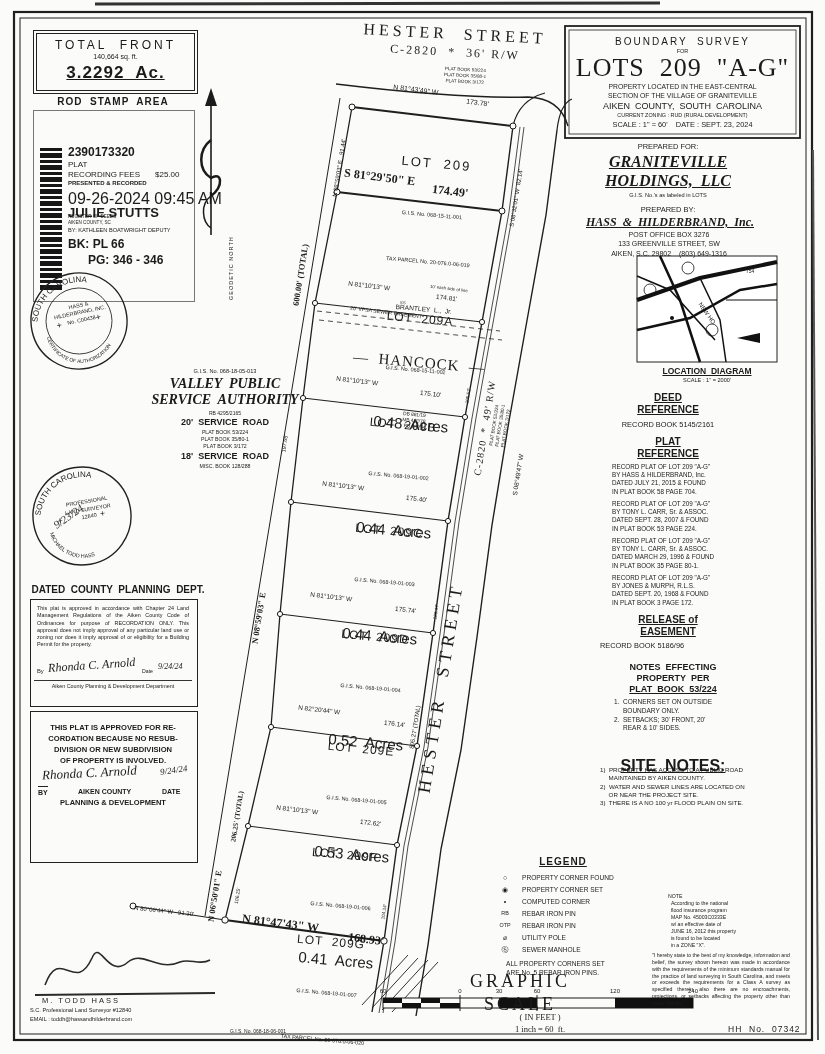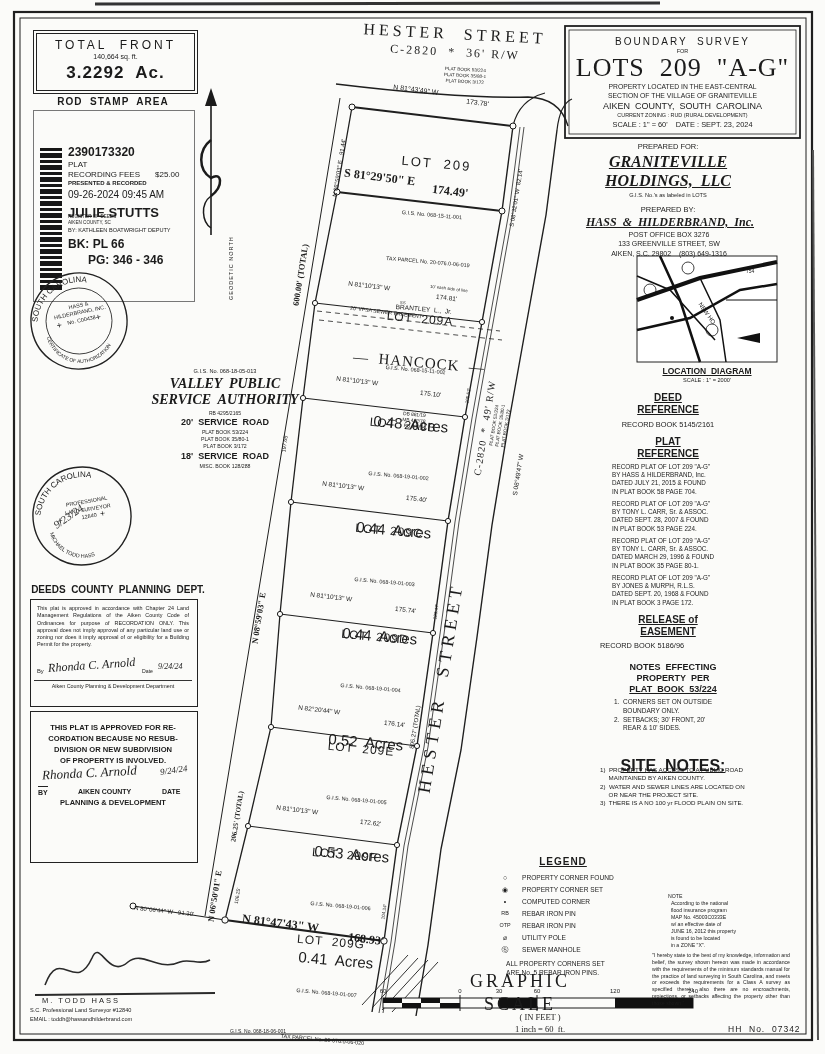--- a/index.html
+++ b/index.html
@@ -132,31 +132,31 @@
     <path d="M45,985 C60,945 75,995 92,958 C100,938 108,980 128,962 C143,950 158,972 180,962 C190,958 200,966 210,960" stroke-width="1.6"></path>
     <line x1="35" y1="995" x2="215" y2="993" stroke-width="2"></line>
   </g>
 </svg>
 
 <div class="box" style="left:33px;top:30px;width:163px;height:62px;">
   <div class="inbox"></div>
 </div>
 <div class="t c" style="left:43px;top:38px;width:145px;font-size:12px;letter-spacing:3px;">TOTAL  FRONT</div>
 <div class="t c" style="left:43px;top:53px;width:145px;font-size:7px;">140,664 sq. ft.</div>
-<div class="t c b" style="left:43px;top:62px;width:145px;font-size:17px;letter-spacing:1px;">3.2292  Ac.</div>
+<div class="t c b" style="left:43px;top:62px;width:145px;font-size:17px;letter-spacing:1px;text-decoration:underline;">3.2292  Ac.</div>
 
 <div class="t c b" style="left:38px;top:96px;width:150px;font-size:10px;letter-spacing:1px;">ROD  STAMP  AREA</div>
 <div class="box" style="left:33px;top:110px;width:160px;height:190px;border-color:#777;border-width:1px;"></div>
 <div class="barcode" style="left:40px;top:148px;width:22px;height:142px;"></div>
 <div class="t b" style="left:68px;top:145px;font-size:12px;">2390173320</div>
 <div class="t" style="left:68px;top:160px;font-size:8px;">PLAT</div>
 <div class="t" style="left:68px;top:170px;font-size:8px;">RECORDING FEES</div>
 <div class="t" style="left:155px;top:170px;font-size:8px;">$25.00</div>
 <div class="t b" style="left:68px;top:180px;font-size:6px;">PRESENTED &amp; RECORDED</div>
-<div class="t" style="left:68px;top:189px;font-size:10px;">09-26-2024 09:45 AM</div>
+<div class="t" style="left:68px;top:189px;font-size:16px;">09-26-2024 09:45 AM</div>
 <div class="t b" style="left:68px;top:205px;font-size:13px;">JULIE STUTTS</div>
 <div class="t" style="left:68px;top:214px;font-size:4.6px;line-height:1.3;">REGISTER OF DEEDS
 AIKEN COUNTY, SC</div>
 <div class="t" style="left:68px;top:227px;font-size:5.6px;">BY: KATHLEEN BOATWRIGHT DEPUTY</div>
 <div class="t b" style="left:68px;top:237px;font-size:12px;">BK: PL 66</div>
 <div class="t b" style="left:68px;top:253px;font-size:12px;padding-left:20px;">PG: 346 - 346</div>
 
 <svg width="110" height="110" style="left:24px;top:266px;transform:rotate(-12deg);">
   <defs>
     <path id="a1" d="M13,58 A42,42 0 0 1 97,58"></path>
@@ -267,21 +267,21 @@
 <div class="t c serif b i" style="left:125px;top:376px;width:200px;font-size:14px;line-height:1.15;">VALLEY  PUBLIC
 SERVICE  AUTHORITY</div>
 <div class="t c" style="left:150px;top:410px;width:150px;font-size:5px;">RB 4295/2165</div>
 <div class="t c b" style="left:140px;top:417px;width:170px;font-size:9px;">20'  SERVICE  ROAD</div>
 <div class="t c" style="left:150px;top:429px;width:150px;font-size:5.2px;line-height:1.3;">PLAT BOOK 53/224
 PLAT BOOK 35/80-1
 PLAT BOOK 3/172</div>
 <div class="t c b" style="left:140px;top:451px;width:170px;font-size:9px;">18'  SERVICE  ROAD</div>
 <div class="t c" style="left:150px;top:463px;width:150px;font-size:5.2px;">MISC. BOOK 128/288</div>
 
-<div class="t c b" style="left:28px;top:584px;width:180px;font-size:10px;">DEEDS  COUNTY  PLANNING  DEPT.</div>
+<div class="t c b" style="left:28px;top:584px;width:180px;font-size:10px;">DATED  COUNTY  PLANNING  DEPT.</div>
 <div class="box" style="left:30px;top:599px;width:166px;height:106px;border-width:1px;"></div>
 <div class="t" style="left:37px;top:605px;width:152px;font-size:5.4px;line-height:1.35;text-align:justify;">This plat is approved in accordance with Chapter 24 Land Management Regulations of the Aiken County Code of Ordinances for purpose of RECORDATION ONLY. This approval does not imply approval of any particular land use or zoning nor does it imply approval of or eligibility for a Building Permit for the property.</div>
 <div class="t" style="left:37px;top:668px;font-size:5.8px;">By</div>
 <div class="t script" style="left:48px;top:658px;font-size:12px;transform:rotate(-4deg);">Rhonda C. Arnold</div>
 <div class="t" style="left:142px;top:668px;font-size:5.2px;">Date</div>
 <div class="t script" style="left:158px;top:662px;font-size:8px;">9/24/24</div>
 <div class="t c" style="left:34px;top:680px;width:158px;font-size:5.4px;border-top:1px solid #333;padding-top:2px;">Aiken County Planning &amp; Development Department</div>
 <div class="box" style="left:30px;top:711px;width:166px;height:150px;border-width:1px;"></div>
 <div class="t c b" style="left:36px;top:722px;width:154px;font-size:7.6px;line-height:1.45;">THIS PLAT IS APPROVED FOR RE-
 CORDATION BECAUSE NO RESUB-

